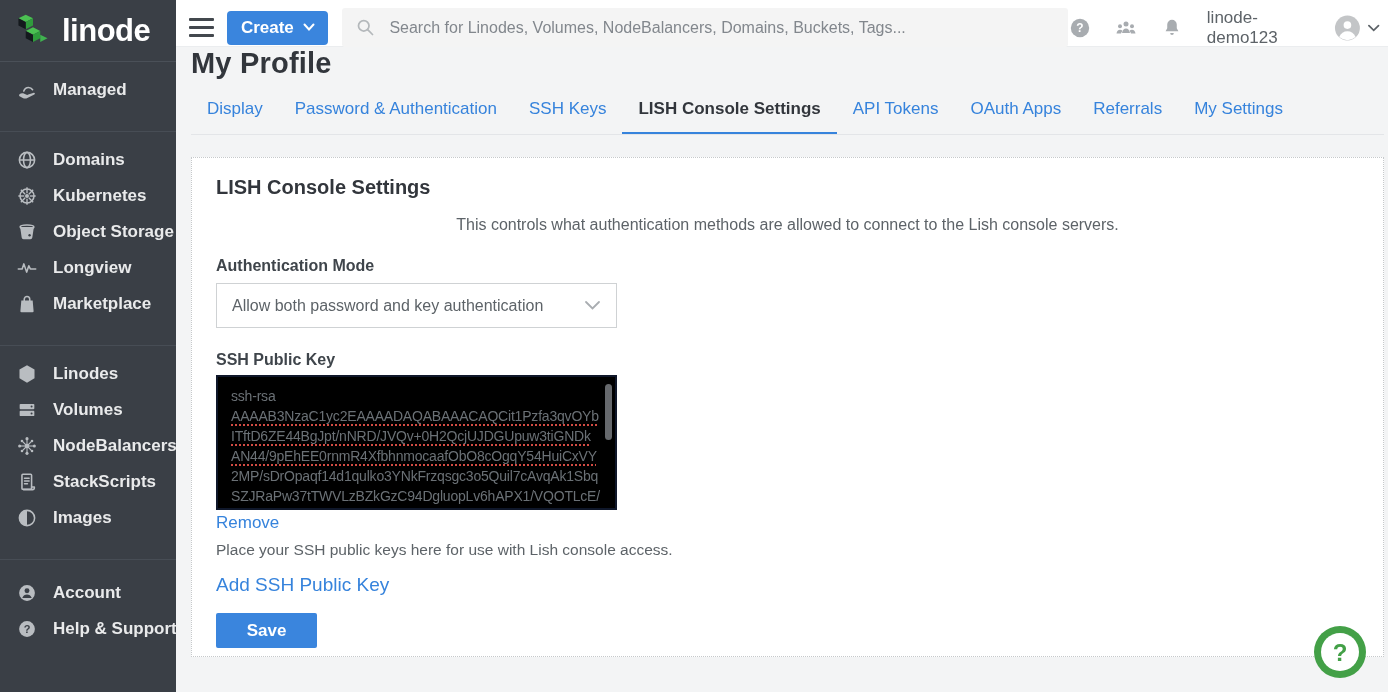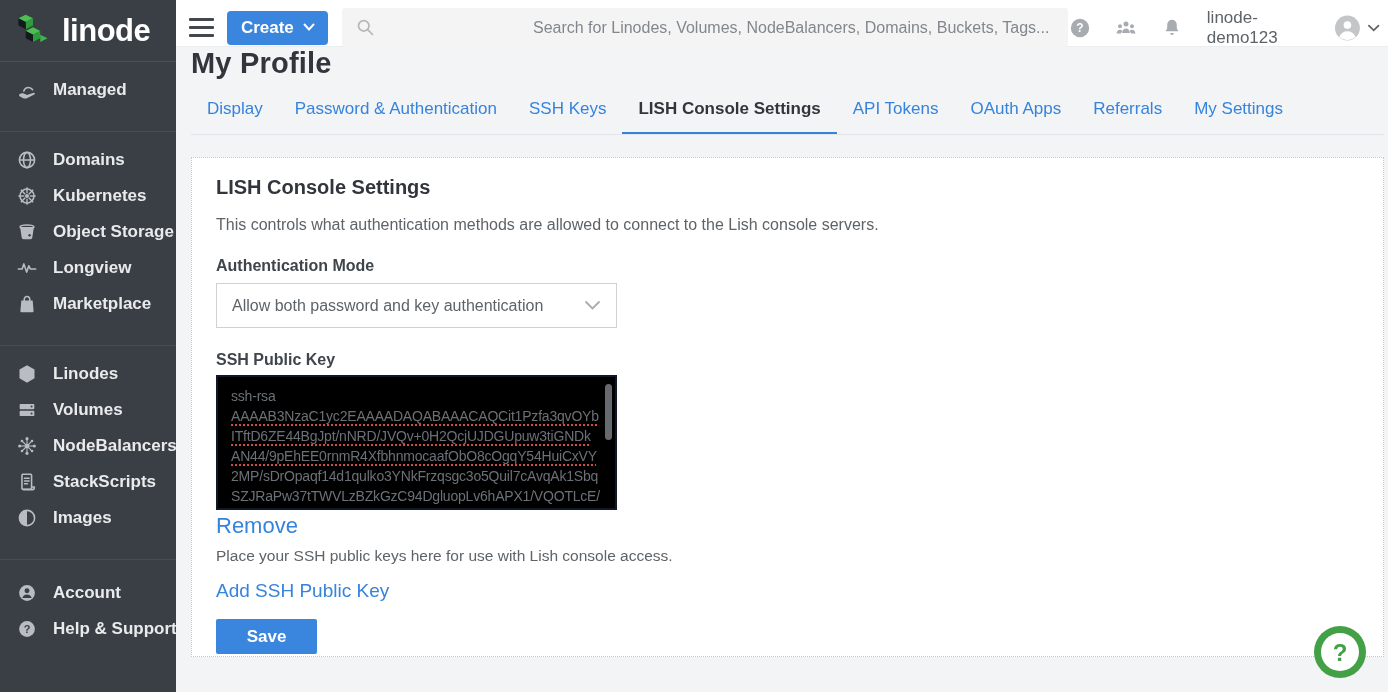--- a/index.html
+++ b/index.html
@@ -19,46 +19,46 @@
   .nav-label { color:#e9eaeb; font-size:17px; font-weight:600; margin-left:14px; white-space:nowrap; }
   .ic { fill:#b9bdc1; }
   .ic-s { fill:none; stroke:#b9bdc1; stroke-width:1.7; stroke-linecap:round; stroke-linejoin:round; }
 
   
   .topbar { position:absolute; left:176px; top:0; right:0; height:47px; background:#fff; display:flex; align-items:center; padding:9px 8px 0 11px; border-bottom:1px solid #ebedef; z-index:4; }
   .hamburger { width:26px; height:19px; display:flex; flex-direction:column; justify-content:space-between; margin:0 13px 0 2px; cursor:pointer; }
   .hamburger div { height:3px; background:#43484e; border-radius:1px; }
   .create-btn { width:104px; height:34px; background:#3a85dd; border:none; border-radius:4px; color:#fff; font-size:17px; font-weight:600; display:flex; align-items:center; justify-content:center; gap:9px; cursor:pointer; font-family:inherit; }
   .searchbox { margin-left:14px; width:746px; height:39px; background:#f4f4f4; border-radius:3px; display:flex; align-items:center; padding-left:13px; }
-  .searchbox input { border:none; background:transparent; outline:none; font-size:16px; color:#45494e; width:660px; margin-left:13px; font-family:inherit;text-align:right; }
+  .searchbox input { border:none; background:transparent; outline:none; font-size:16px; color:#45494e; width:660px; margin-left:13px; font-family:inherit; }
   .searchbox input::placeholder { color:#82878d; }
   .top-right { margin-left:auto; display:flex; align-items:center; }
   .top-icon { width:26px; height:26px; display:flex; align-items:center; justify-content:center; cursor:pointer; }
   .username { color:#5d6368; font-size:17px; margin:0 10px 0 22px; cursor:pointer; }
   .avatar { width:28px; height:28px; cursor:pointer; }
   .tic { fill:#a8acb0; }
 
   
   .main { position:absolute; left:176px; top:47px; right:0; bottom:0; background:#f3f4f5; padding:0 4px 0 15px; }
   .page-title { font-size:29px; font-weight:700; color:#32363c; margin-top:0; letter-spacing:0.2px; }
   .tabs { display:flex; margin-top:19px; border-bottom:1px solid #e3e5e8; }
   .tab { padding:0 16px 15px; font-size:17px; color:#3683dc; cursor:pointer; white-space:nowrap; }
   .tab.active { color:#32363c; font-weight:600; box-shadow: inset 0 -2px 0 #3683dc; }
 
   .panel { margin-top:22px; background:#fff; border:1px dotted #c6c9cb; height:500px; padding:16px 24px; position:relative; }
   .panel-title { font-size:20px; font-weight:700; color:#32363c; margin-top:2px; }
-  .panel-desc { margin-top:17px; font-size:16px; color:#5d6368; }
+  .panel-desc { margin-top:17px; font-size:16px; color:#5d6368;text-align:center; }
   .field-label { margin-top:23px; font-size:16px; font-weight:600; color:#3f454b; }
   .select { margin-top:8px; width:401px; height:45px; border:1px solid #cfd2d4; background:#fff; display:flex; align-items:center; justify-content:space-between; padding:12px 15px; cursor:pointer; }
   .select-value { font-size:16px; color:#5d6368; }
   .keybox { margin-top:6px; width:401px; height:135px; border:2px solid #0f172a; background:#000000; padding:9px 20px 6px 13px; position:relative; overflow:hidden; cursor:text; }
   .keyline { font-size:14px; line-height:20px; color:#6b7176; letter-spacing:-0.2px; white-space:nowrap; }
   .misspelled { text-decoration:underline; text-decoration-style:dotted; text-decoration-color:#d24b43; text-decoration-thickness:2px; text-underline-offset:3px; }
   .kb-thumb { position:absolute; right:3px; top:7px; width:7px; height:56px; background:#66696d; border-radius:4px; cursor:pointer; }
-  .remove-link { display:inline-block; margin-top:3px; font-size:22px; color:#3683dc; cursor:pointer; }
+  .remove-link { display:inline-block; margin-top:3px; font-size:17px; color:#3683dc; cursor:pointer; }
   .helper-text { margin-top:8px; font-size:15.5px; color:#5d6368; }
   .add-link { display:inline-block; margin-top:15px; font-size:19px; color:#3683dc; cursor:pointer; }
   .save-btn { display:block; margin-top:17px; width:101px; height:35px; background:#3a85dd; border:none; border-radius:2px; color:#fff; font-size:17px; font-weight:600; cursor:pointer; font-family:inherit; }
 
   .help-widget { position:absolute; right:21px; bottom:13px; width:54px; height:54px; cursor:pointer; z-index:10; }
 </style>
 </head>
 <body>
 
 <div class="sidebar">

